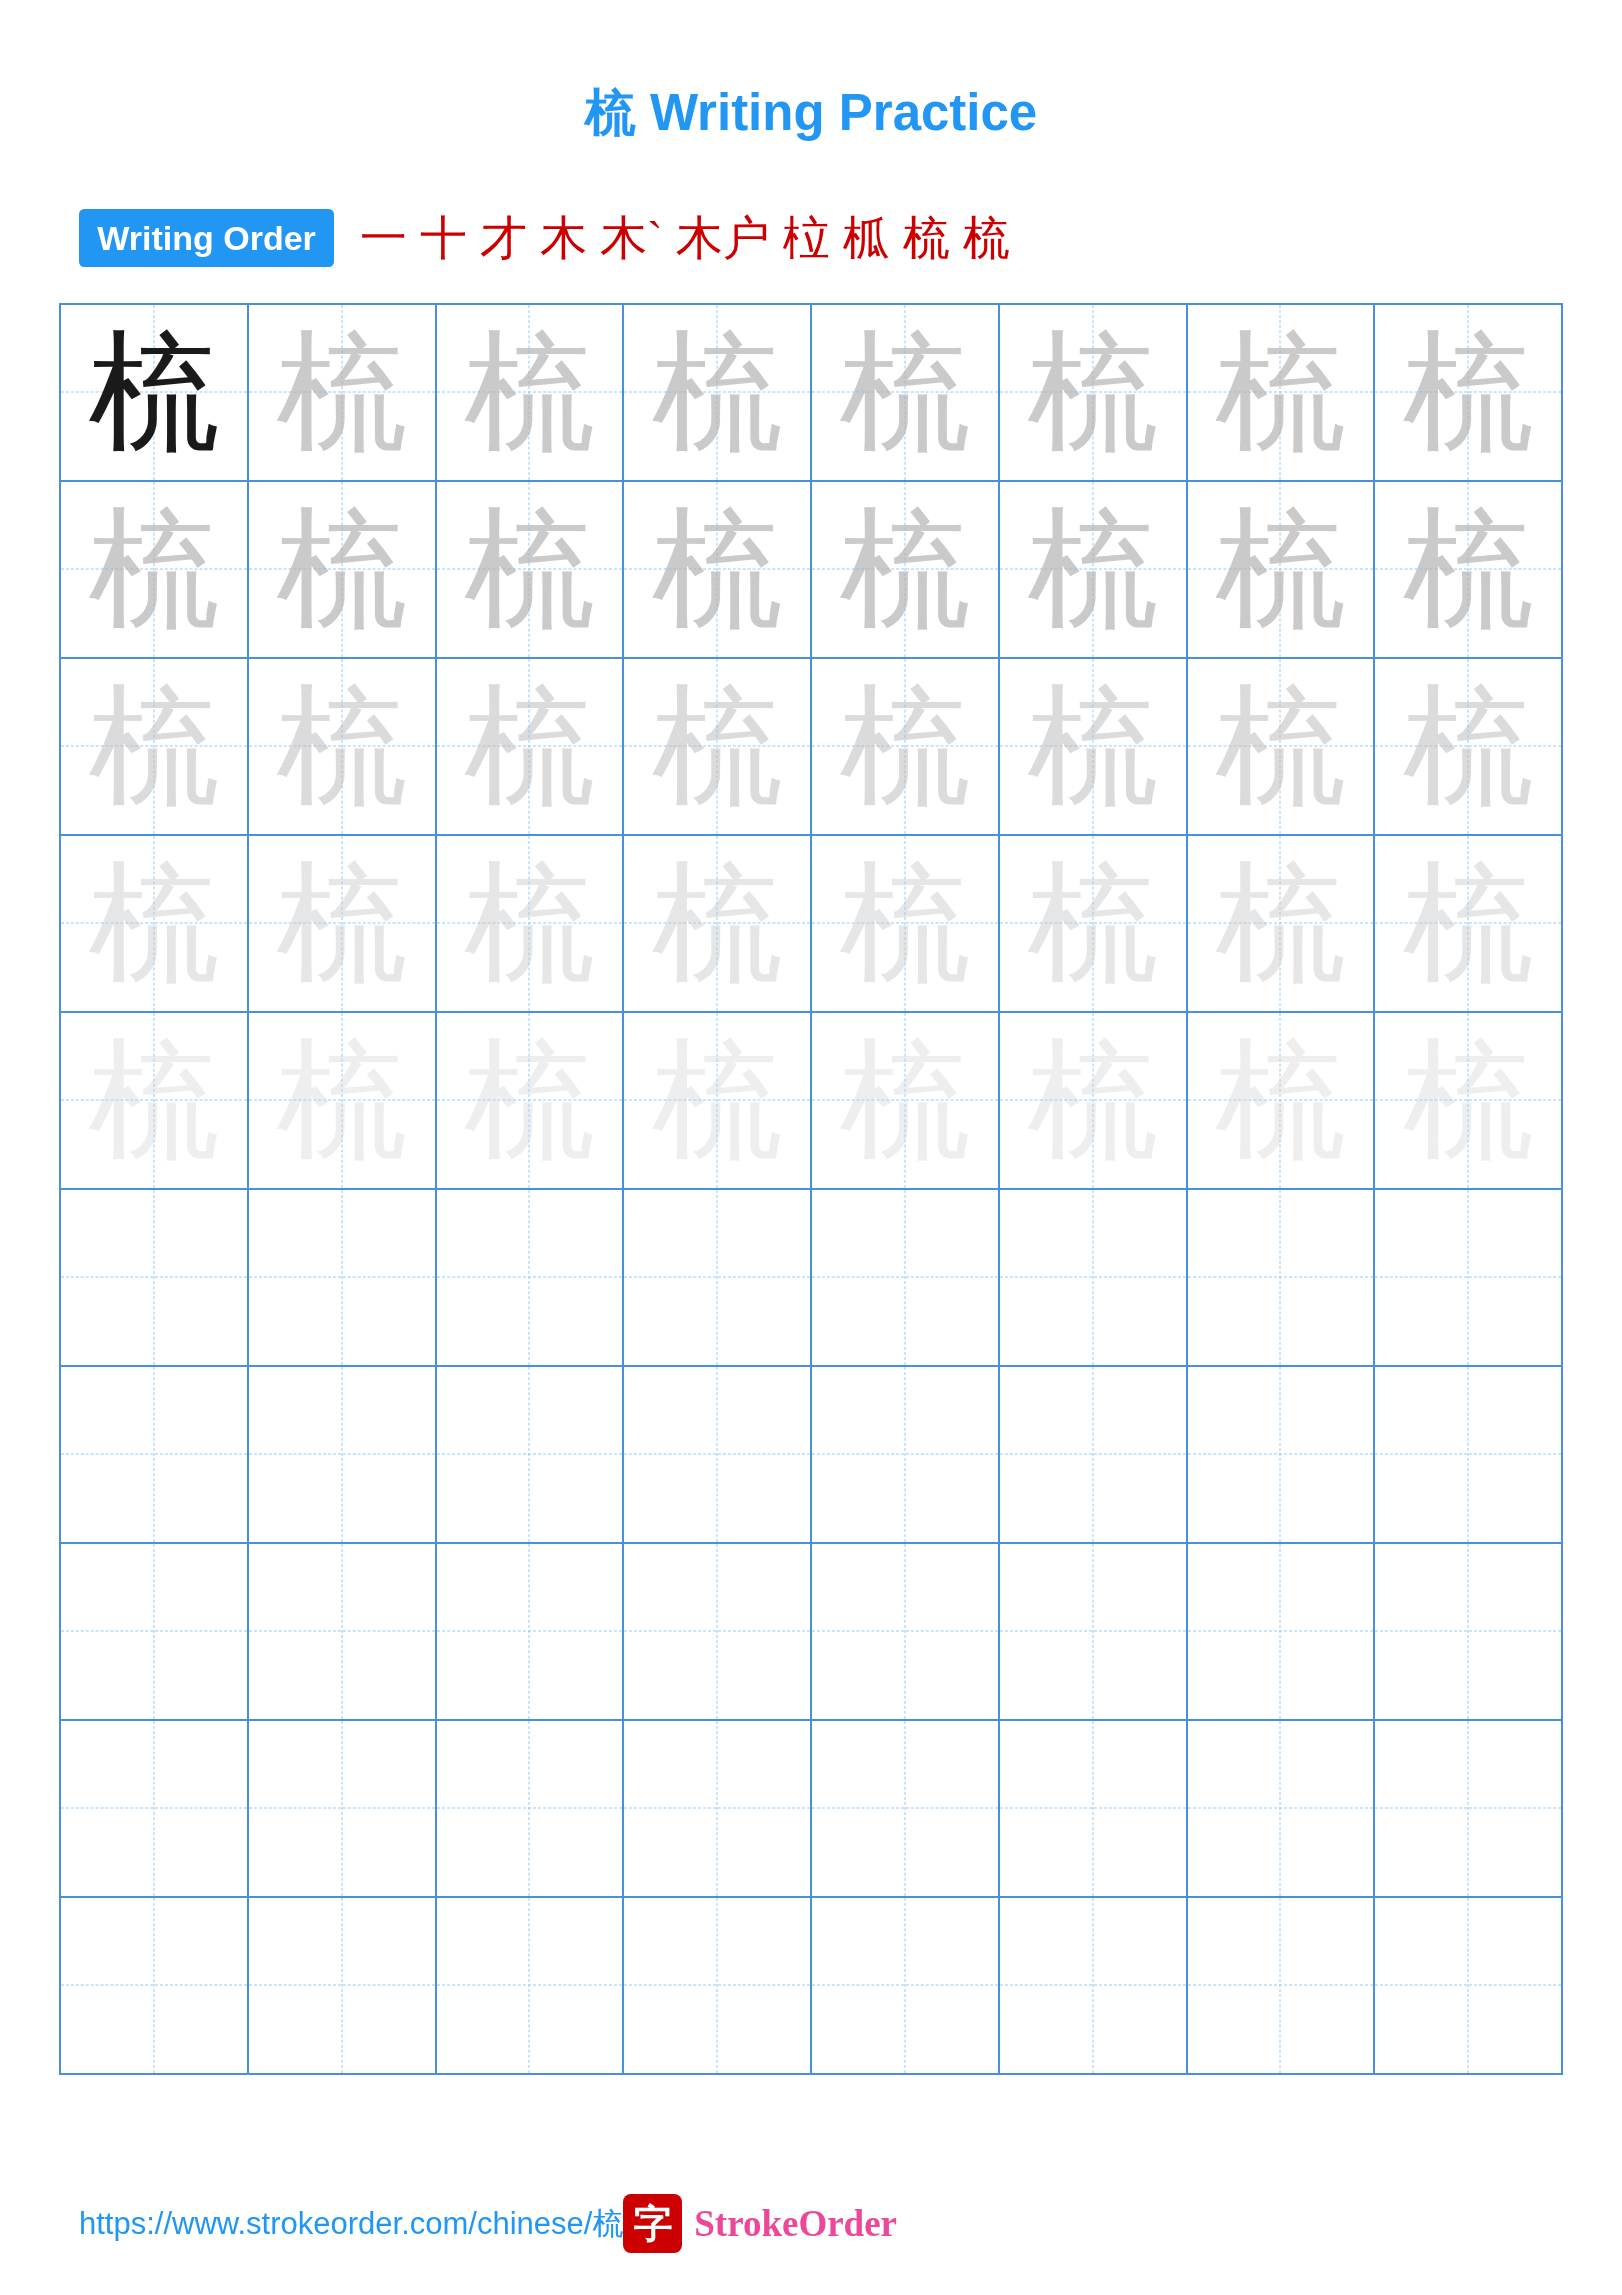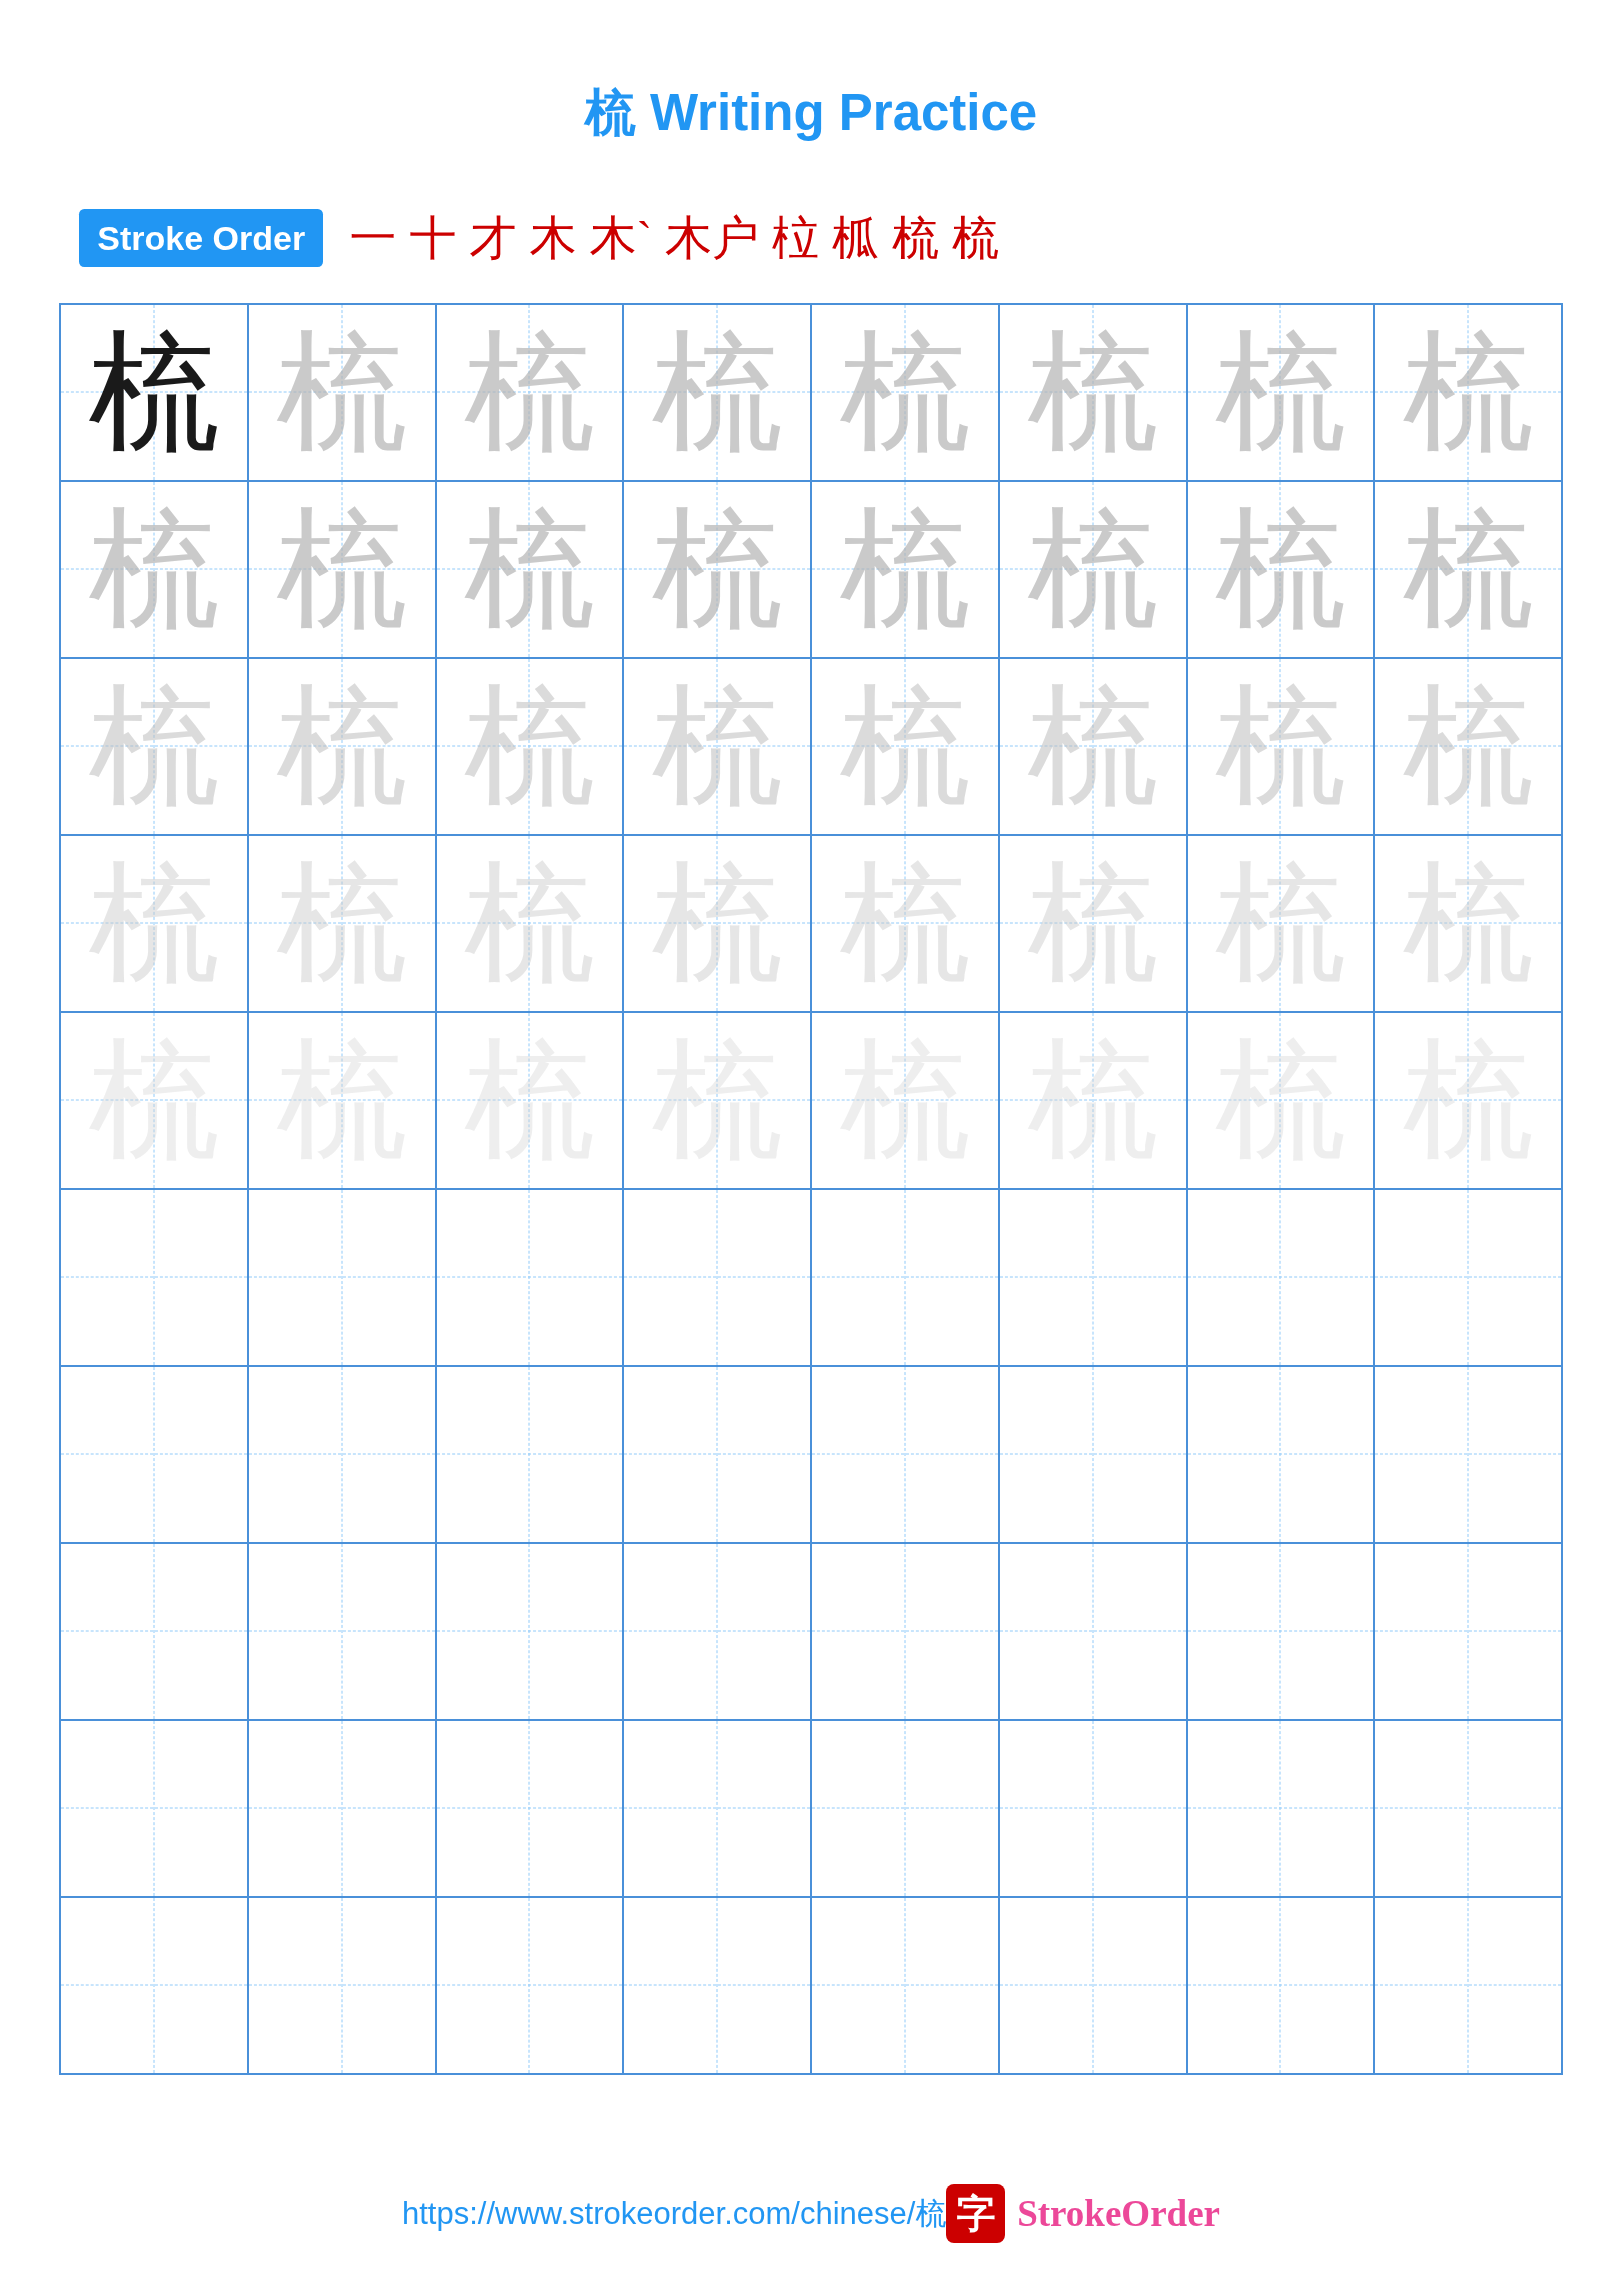--- a/index.html
+++ b/index.html
@@ -127,26 +127,26 @@
       color: rgba(200, 200, 200, 0.45);
     }
 
     .char-light-4 {
       color: rgba(210, 210, 210, 0.38);
     }
 
     
     .footer {
       position: absolute;
-      bottom: 52px;
+      bottom: 42px;
       left: 0;
       right: 0;
       display: flex;
       align-items: center;
-      justify-content: center;
+      justify-content: flex-start;
       padding: 0 79px;
     }
 
     .footer-url {
       color: #2196F3;
       font-size: 31px;
       font-family: sans-serif;
     }
 
     .footer-logo {
@@ -175,21 +175,21 @@
       font-family: Liberation Serif, serif;
       color: #ec4899;
     }
   </style>
 </head>
 <body>
 
 <div class="page-title">梳 Writing Practice</div>
 
 <div class="stroke-order-row">
-  <span class="stroke-order-badge">Stroke Order</span>
+  <span class="stroke-order-badge">Writing Order</span>
   <div class="stroke-sequence">
     <span>一</span>
     <span>十</span>
     <span>才</span>
     <span>木</span>
     <span>木`</span>
     <span>木户</span>
     <span>柆</span>
     <span>柧</span>
     <span>梳</span>

